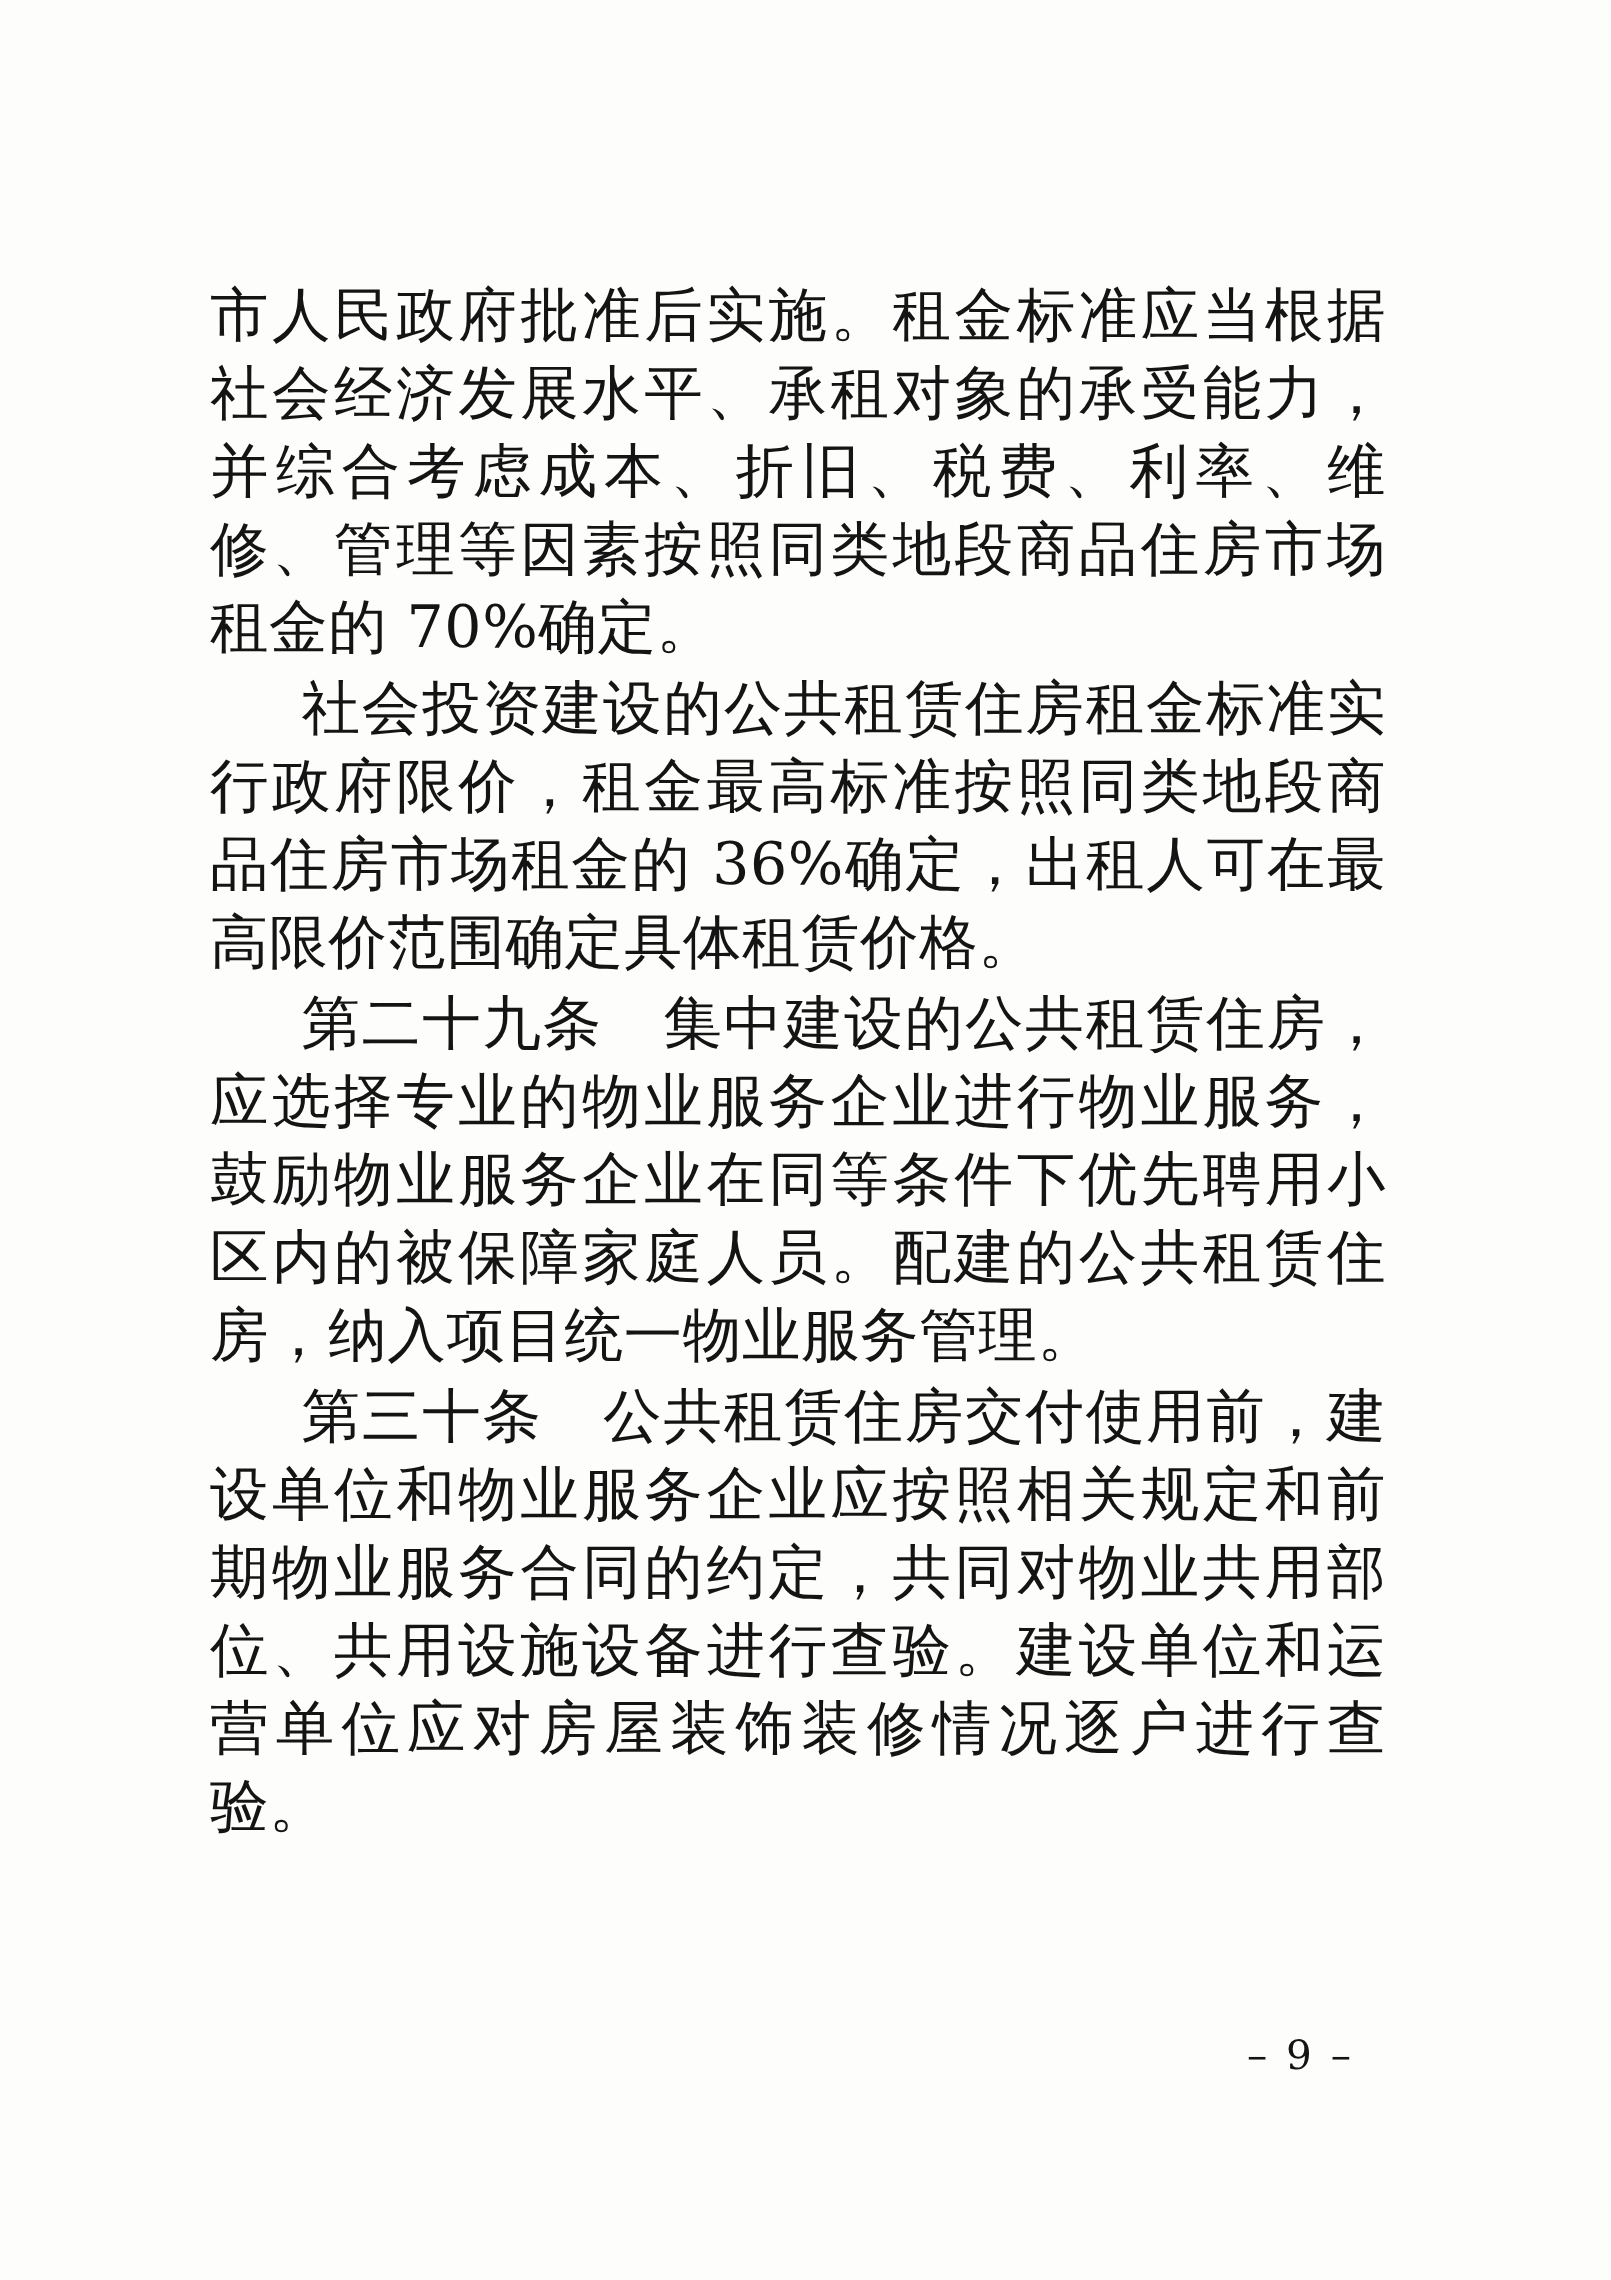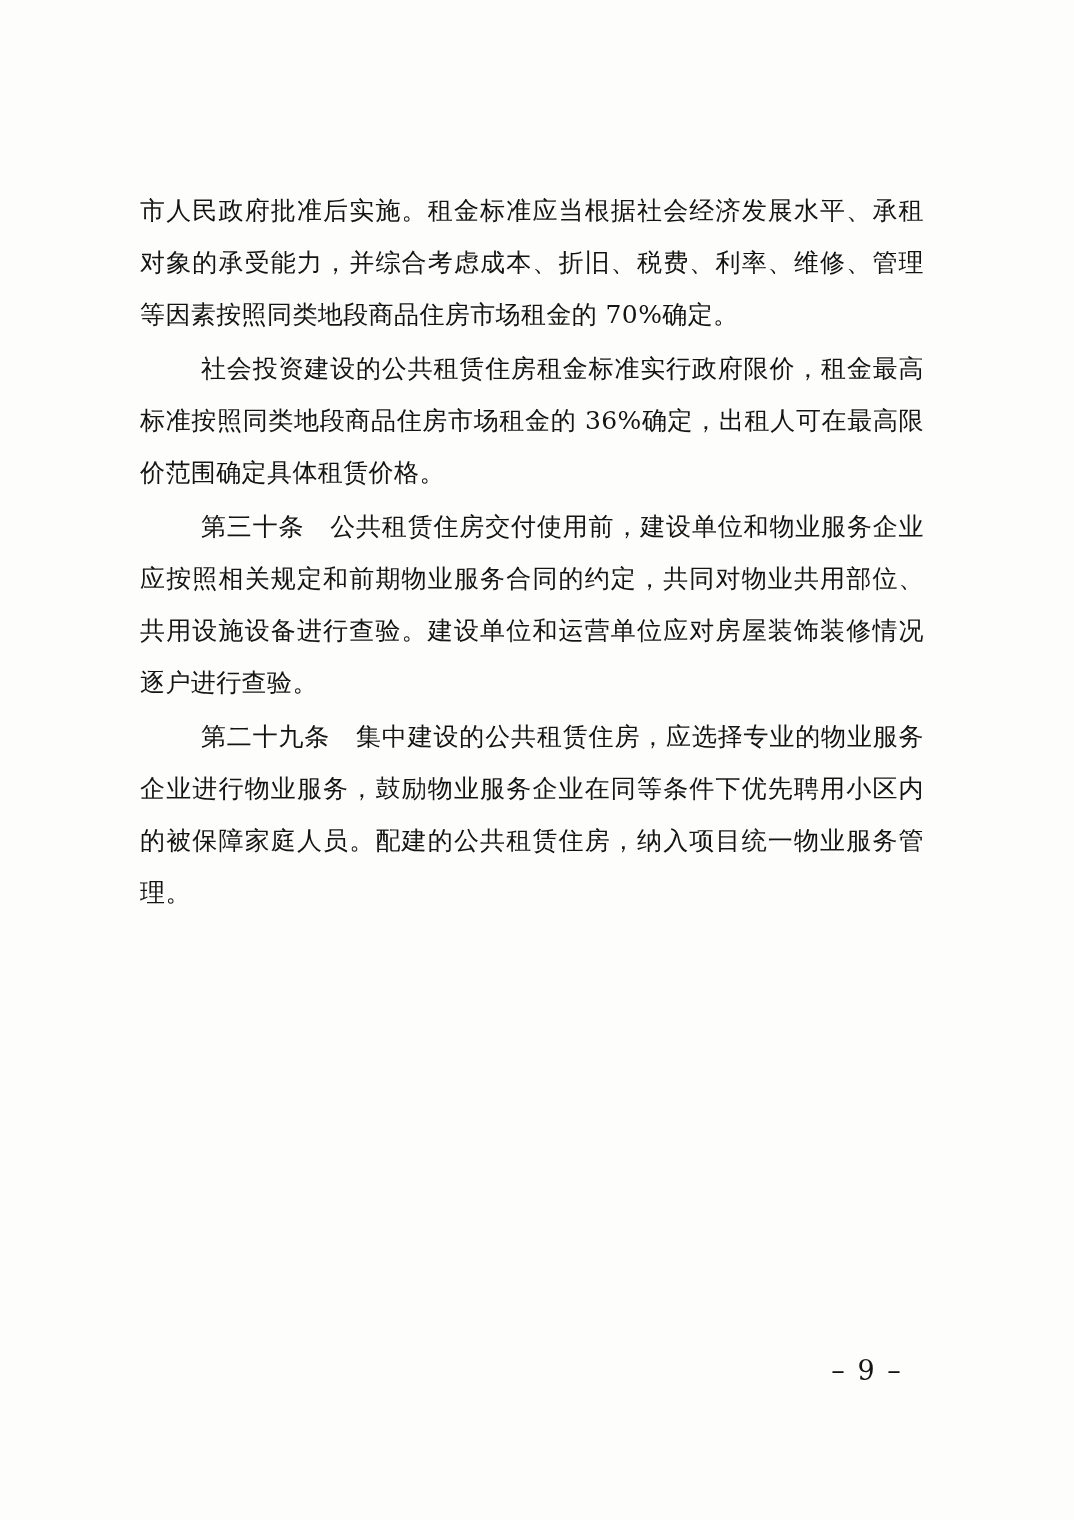--- a/index.html
+++ b/index.html
@@ -18,21 +18,21 @@
     box-sizing: border-box;
   }
   .content {
     position: absolute;
     left: 140px;
     top: 185px;
     width: 800px;
   }
   .para {
     margin: 0 16px 2px 0;
-    font-size: 25px;
+    font-size: 39px;
     line-height: 52px;
     text-align: justify;
     text-justify: inter-ideograph;
     letter-spacing: 0.4px;
     text-indent: 0;
   }
   .para.indent {
     text-indent: 61px;
   }
   .footer {
@@ -50,19 +50,19 @@
     margin-left: 660px;
   }
 </style>
 </head>
 <body>
 
 <div class="page">
   <div class="content">
     <p class="para">市人民政府批准后实施。租金标准应当根据社会经济发展水平、承租对象的承受能力，并综合考虑成本、折旧、税费、利率、维修、管理等因素按照同类地段商品住房市场租金的 70%确定。</p>
     <p class="para indent">社会投资建设的公共租赁住房租金标准实行政府限价，租金最高标准按照同类地段商品住房市场租金的 36%确定，出租人可在最高限价范围确定具体租赁价格。</p>
+    <p class="para indent">第二十九条　集中建设的公共租赁住房，应选择专业的物业服务企业进行物业服务，鼓励物业服务企业在同等条件下优先聘用小区内的被保障家庭人员。配建的公共租赁住房，纳入项目统一物业服务管理。</p>
     <p class="para indent">第三十条　公共租赁住房交付使用前，建设单位和物业服务企业应按照相关规定和前期物业服务合同的约定，共同对物业共用部位、共用设施设备进行查验。建设单位和运营单位应对房屋装饰装修情况逐户进行查验。</p>
-    <p class="para indent">第二十九条　集中建设的公共租赁住房，应选择专业的物业服务企业进行物业服务，鼓励物业服务企业在同等条件下优先聘用小区内的被保障家庭人员。配建的公共租赁住房，纳入项目统一物业服务管理。</p>
   </div>
   <div class="footer">
     <span class="pagenum">– 9 –</span>
   </div>
 </div>
 
 </body></html>

